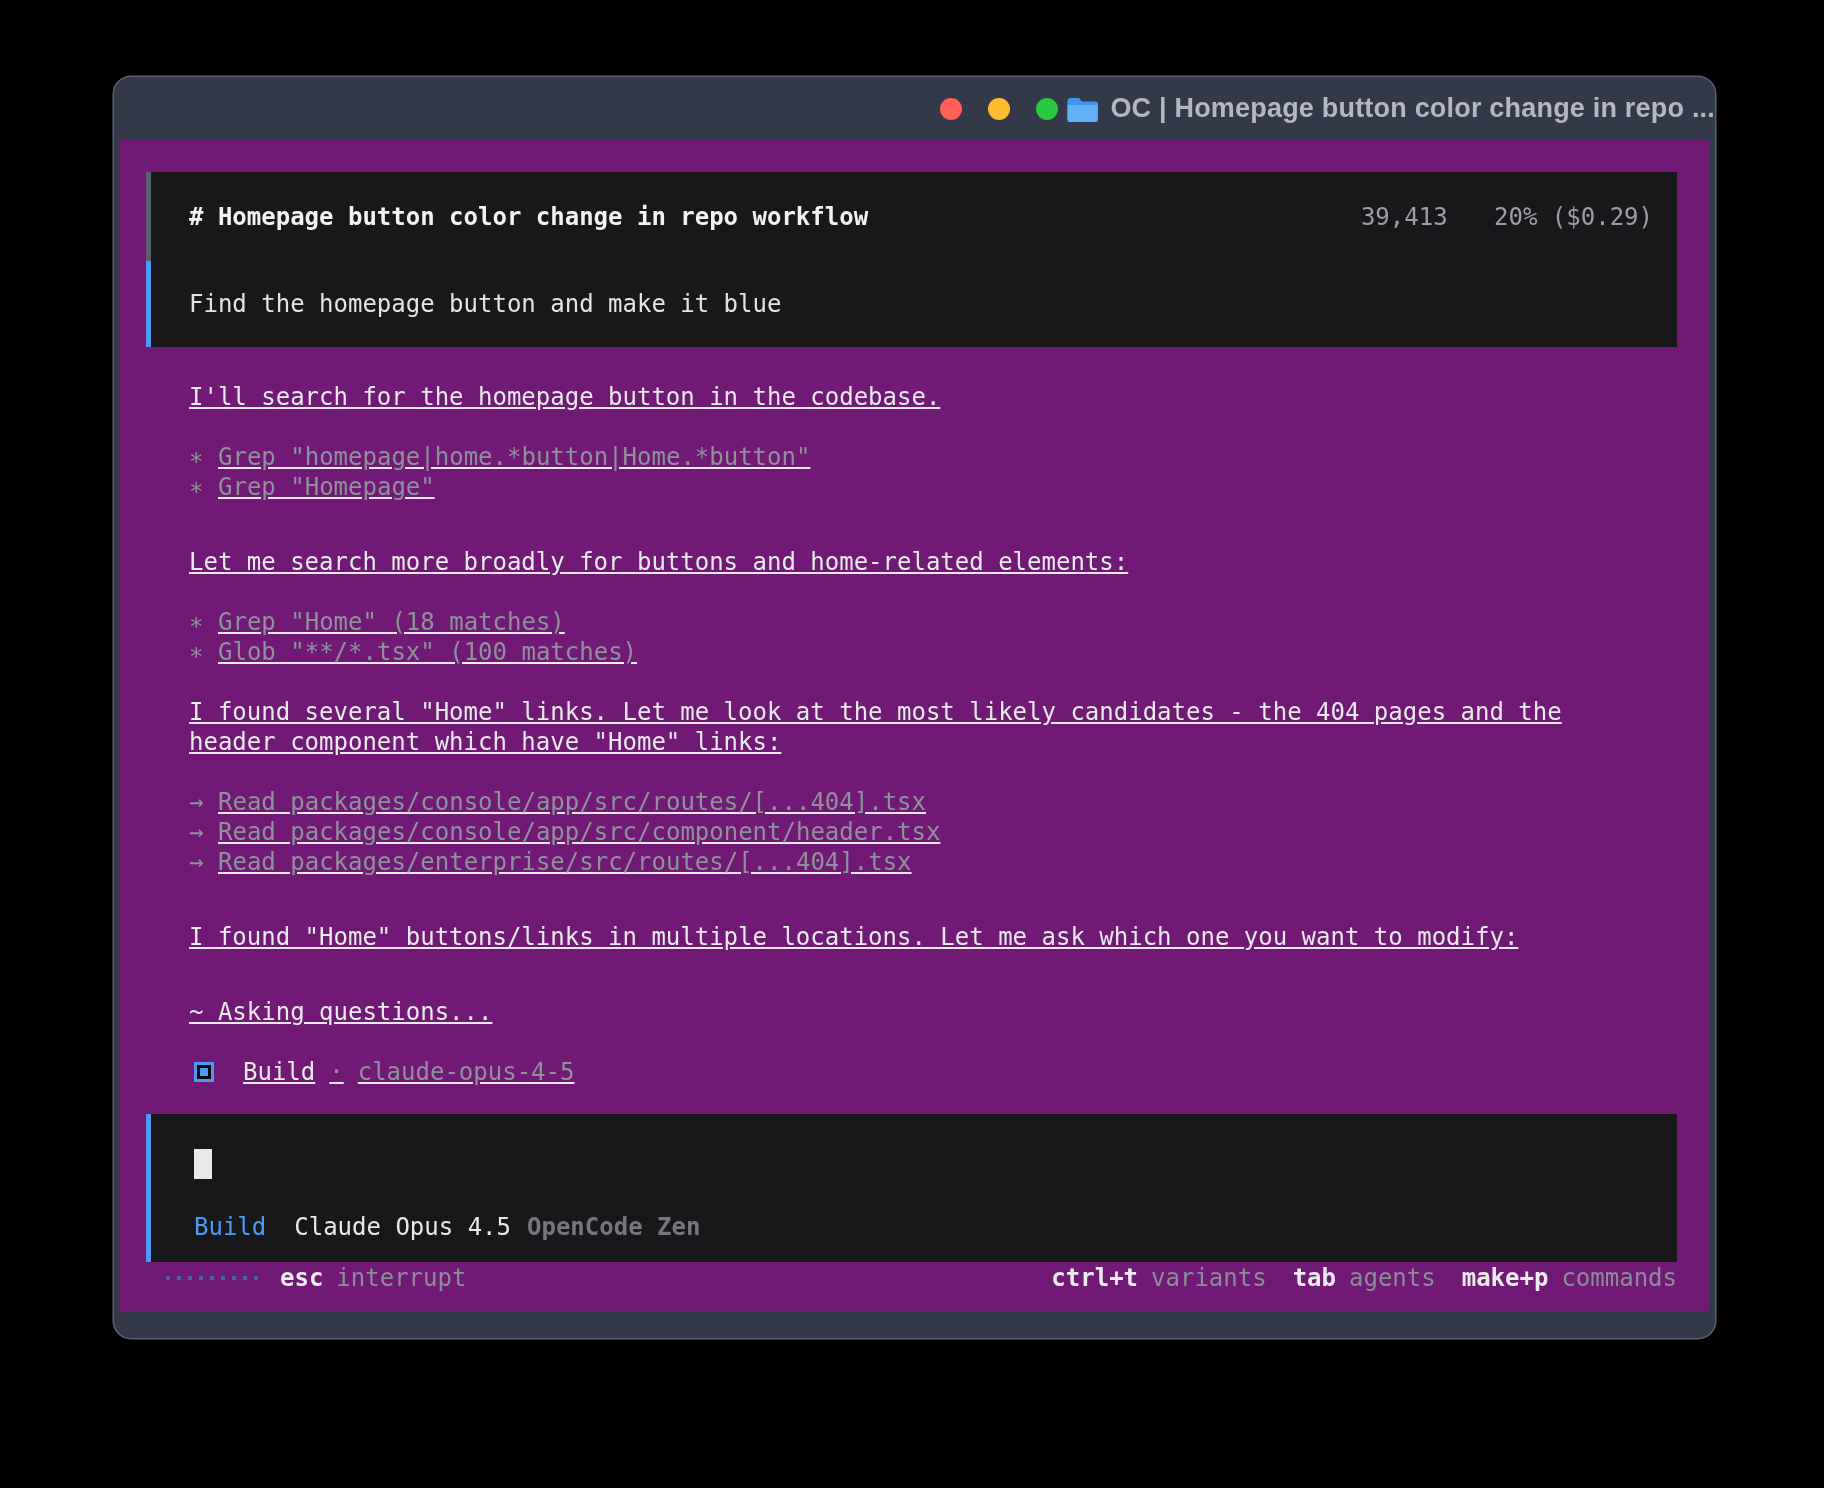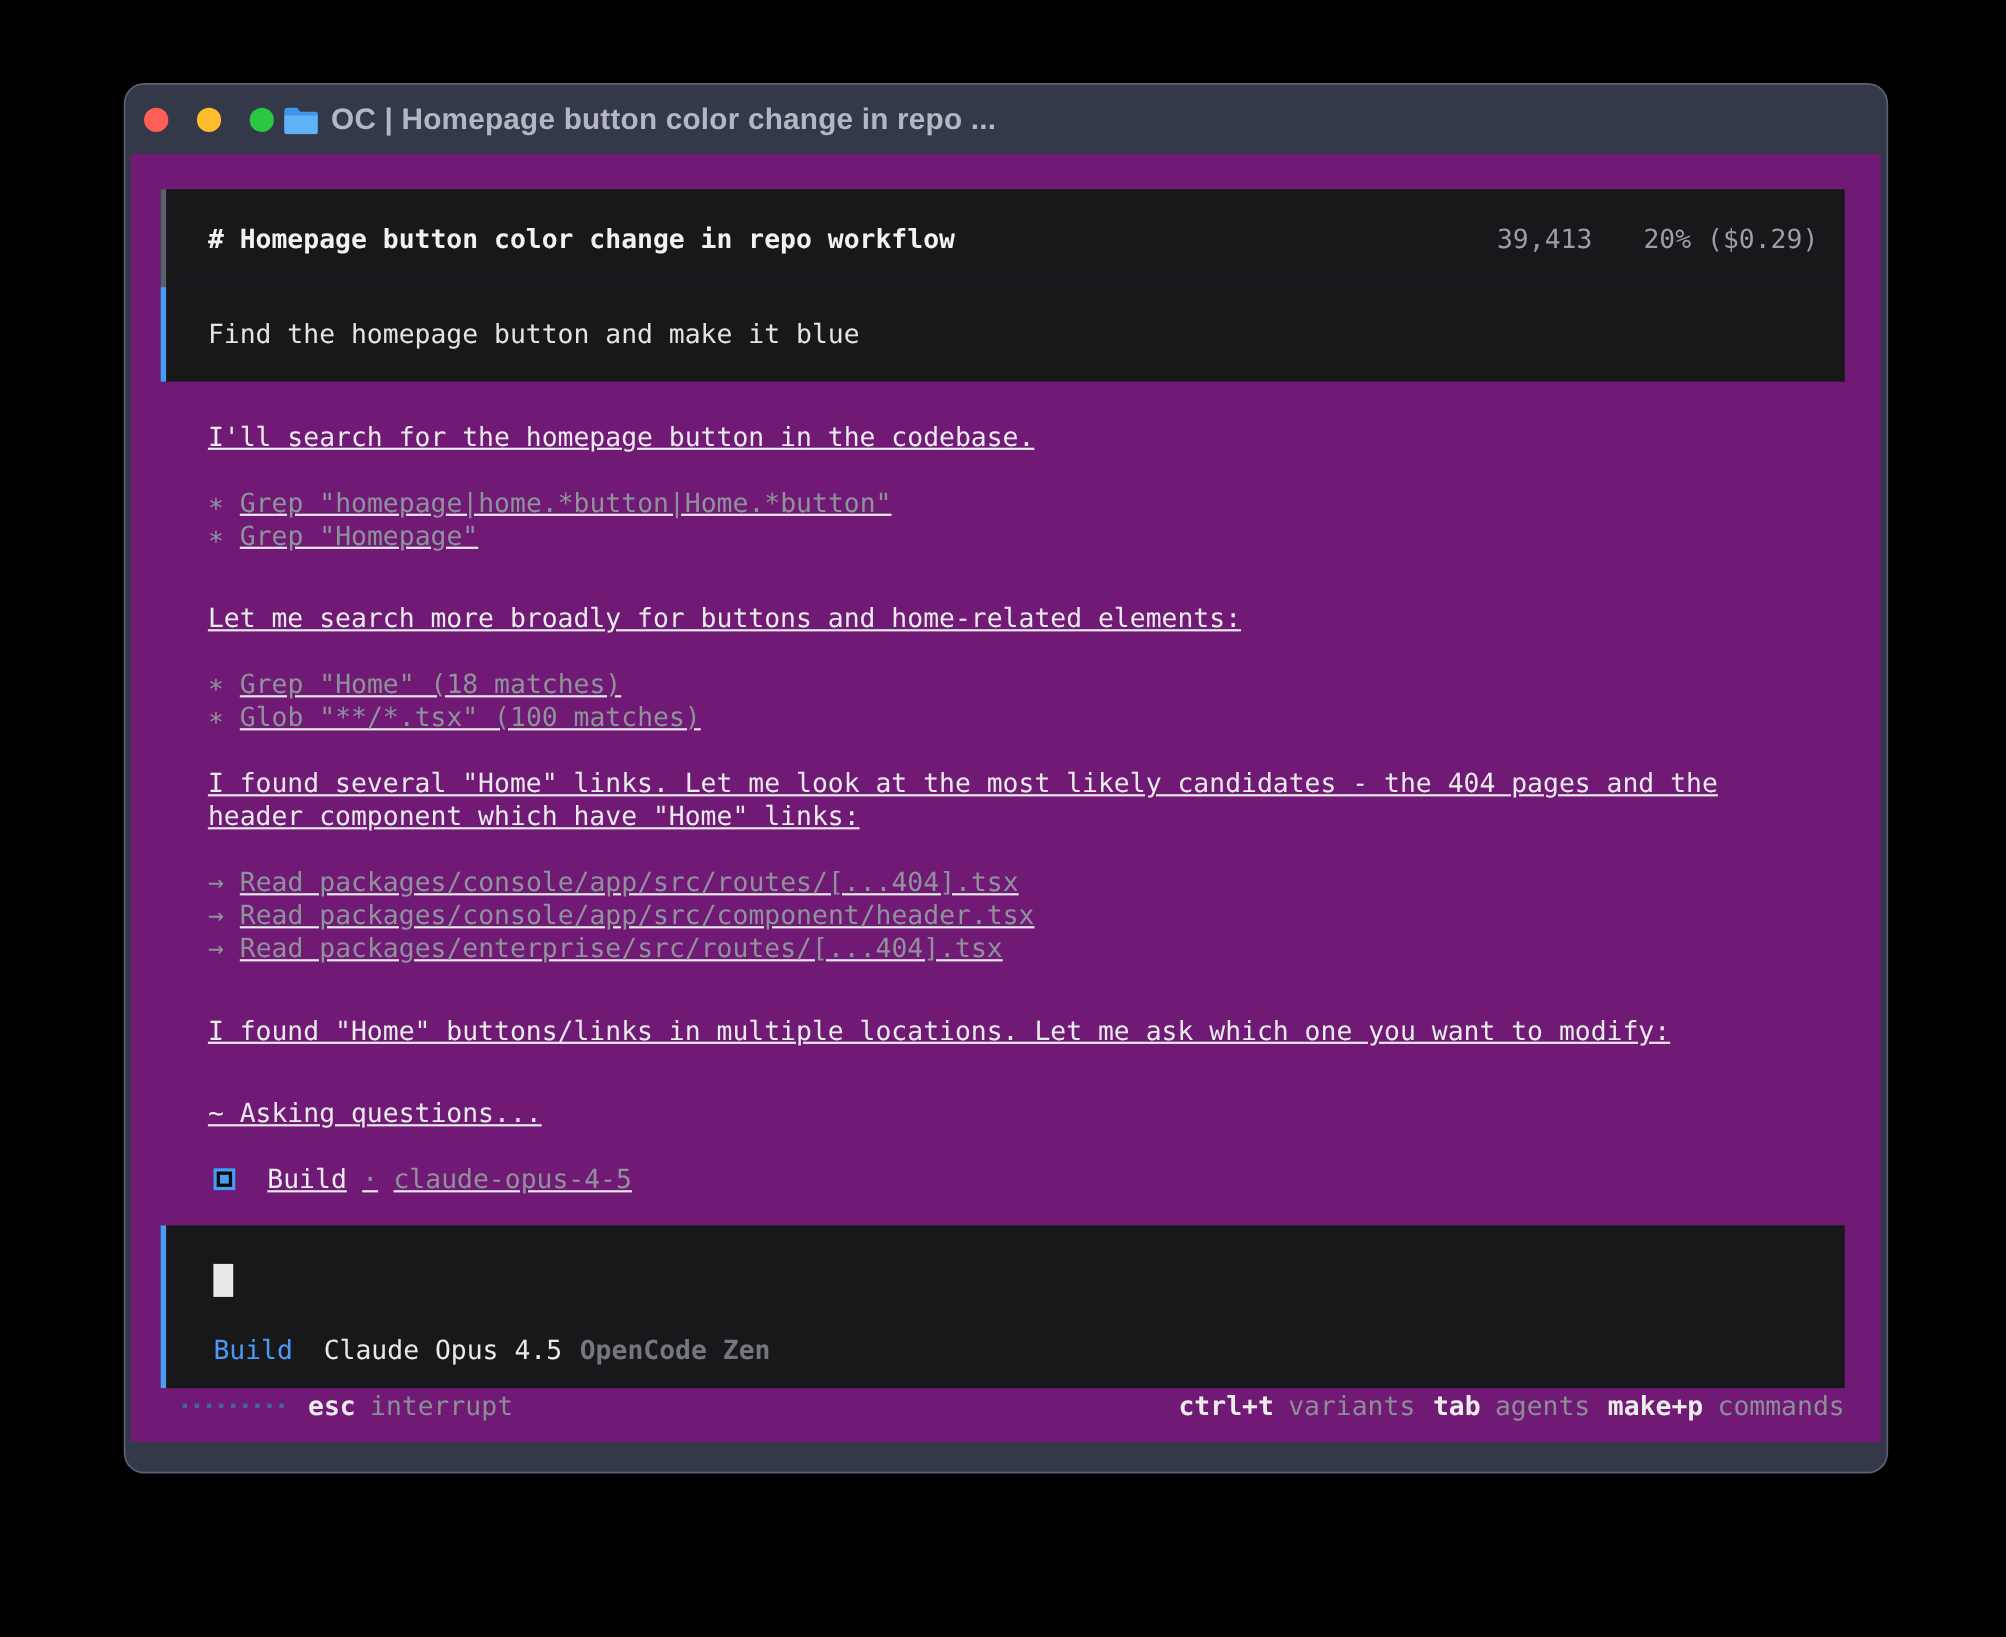--- a/index.html
+++ b/index.html
@@ -10,20 +10,21 @@
     position:absolute; left:114px; top:77px; width:1601px; height:1261px;
     background:#343949; border-radius:17px;
     box-shadow:0 0 0 1.5px #5b6076;
   }
 
   
   .titlebar {
     position:absolute; top:0; left:0; right:0; height:63px;
     display:flex; align-items:center;
     border-radius:16px 16px 0 0;
+    justify-content:flex-end;
   }
   .lights { display:flex; gap:26px; padding-left:17px; }
   .tl { width:22px; height:22px; border-radius:50%; display:block; }
   .tl.red    { background:#ff5f57; }
   .tl.yellow { background:#febc2e; }
   .tl.green  { background:#2ac840; }
   .folder { margin-left:8px; width:33px; height:26px; display:block; }
   .wtitle {
     margin-left:11px; font-family:"Liberation Sans",sans-serif;
     font-weight:bold; font-size:27px; color:#b3b7c3; letter-spacing:.2px;
@@ -86,21 +87,21 @@
   .status-bar {
     position:absolute; bottom:18px; left:27px; width:1531px; height:30px;
     display:flex; align-items:center; white-space:pre;
   }
   .dots { display:flex; gap:7px; margin-left:20px; }
   .dot { width:4px; height:4px; background:#47639f; display:block; }
   .sc { display:flex; }
   .sc .key { font-weight:bold; color:#ececec; }
   .sc .lbl { color:#8b8e96; margin-left:13px; }
   .sc.esc { margin-left:22px; }
-  .right-keys { margin-left:auto; display:flex; gap:16px; }
+  .right-keys { margin-left:auto; display:flex; gap:26px; }
 </style>
 </head>
 <body>
 
 <div class="window">
 
   <div class="titlebar">
     <div class="lights">
       <span class="tl red"></span>
       <span class="tl yellow"></span>

